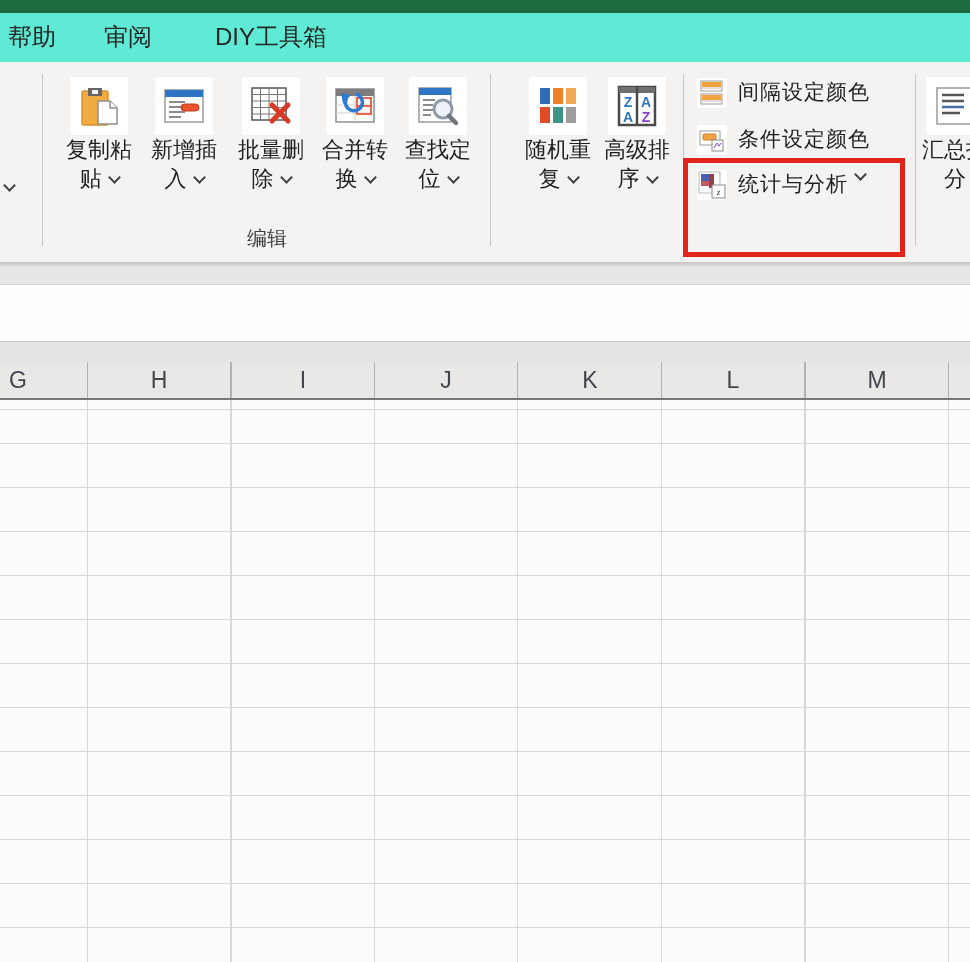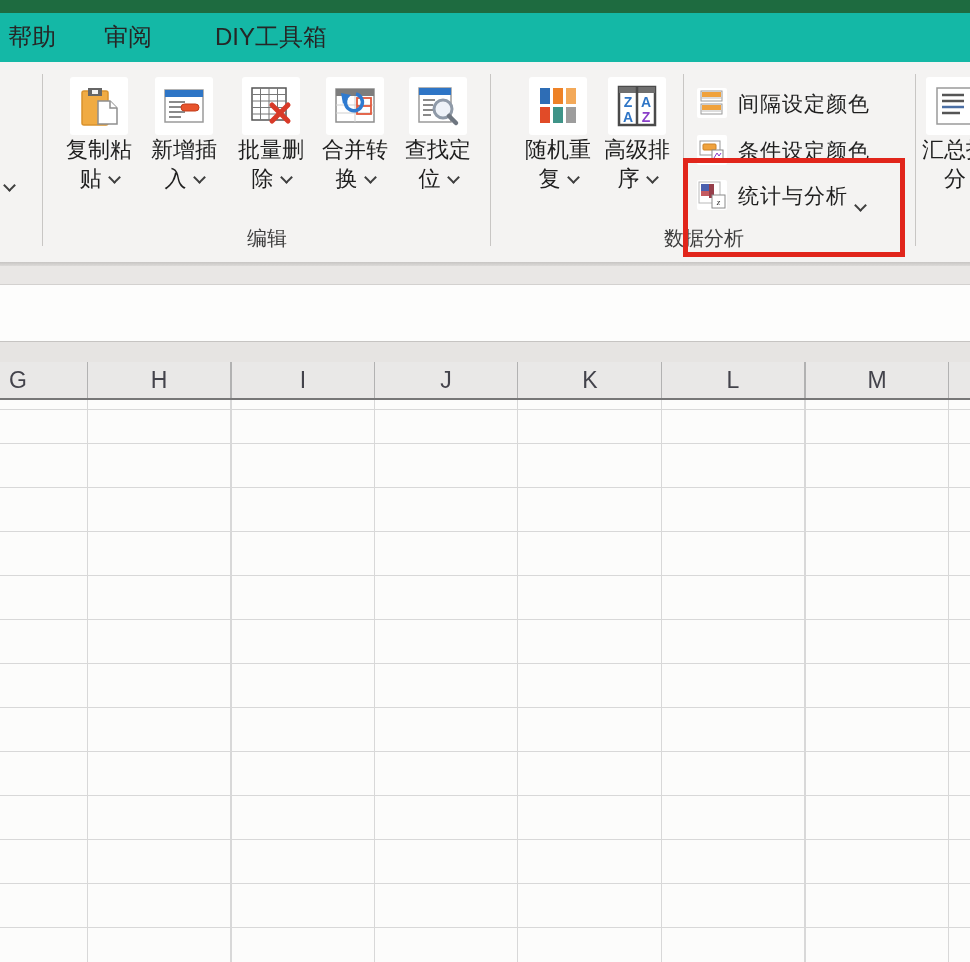--- a/index.html
+++ b/index.html
@@ -3,42 +3,42 @@
 <meta charset="utf-8">
 <style>
   html,body{margin:0;padding:0;}
   body{width:970px;height:962px;overflow:hidden;font-family:"Liberation Sans","DejaVu Sans",sans-serif;}
   #app{position:relative;width:970px;height:962px;background:#f4f3f2;overflow:hidden;}
 
   
   .titlebar{position:absolute;left:0;top:0;width:970px;height:13px;background:#1e6b40;}
 
   
-  .tabbar{position:absolute;left:0;top:13px;width:970px;height:49px;background:#14b8a6;}
+  .tabbar{position:absolute;left:0;top:13px;width:970px;height:49px;background:#5eead4;}
   .tab{position:absolute;top:0;height:49px;line-height:47px;font-size:24px;color:#262626;white-space:nowrap;cursor:default;}
   .tab-help{left:8px;}
   .tab-review{left:104px;text-align:right;}
   .tab-diy{left:215px;text-align:right;}
 
   
   .ribbon{position:absolute;left:0;top:62px;width:970px;height:200px;background:#f4f3f2;}
   .vsep{position:absolute;top:12px;width:1px;height:172px;background:#c8c6c4;}
   .vsep-short{height:84px;}
 
   .bigbtn{position:absolute;top:15px;width:88px;text-align:center;}
   .tile{width:58px;height:58px;margin:0 auto;background:#ffffff;border-radius:3px;display:flex;align-items:center;justify-content:center;}
   .bl{font-size:22px;line-height:29px;color:#1f1f1f;white-space:nowrap;}
   .bl2{font-size:22px;line-height:29px;color:#1f1f1f;white-space:nowrap;}
 
   .chev{display:inline-block;width:7px;height:7px;border-right:2px solid #3f3f3f;border-bottom:2px solid #3f3f3f;transform:rotate(45deg);margin-left:8px;vertical-align:4px;}
   .overflow-chev{position:absolute;left:5px;top:119px;margin:0;}
 
   .grplabel{position:absolute;top:163px;width:200px;text-align:center;font-size:20px;color:#3d3d3d;white-space:nowrap;}
 
-  .smallbtn{position:absolute;left:697px;height:40px;display:flex;align-items:flex-end;white-space:nowrap;cursor:default;}
+  .smallbtn{position:absolute;left:697px;height:40px;display:flex;align-items:flex-start;white-space:nowrap;cursor:default;}
   .sicon{width:30px;height:30px;display:inline-flex;align-items:center;justify-content:center;margin-right:11px;background:#fff;border-radius:2px;}
   .slabel{font-size:21px;color:#1f1f1f;letter-spacing:1px;}
 
   .redbox{position:absolute;left:683px;top:96px;width:222px;height:99px;border:5px solid #e1251b;box-sizing:border-box;z-index:10;}
 
   
   .band-shadow{position:absolute;left:0;top:262px;width:970px;height:4px;background:linear-gradient(#c7c5c3,#dcdad8);}
   .band-g1{position:absolute;left:0;top:266px;width:970px;height:19px;background:#e9e7e5;border-bottom:1px solid #d3d1cf;box-sizing:border-box;}
   .band-w{position:absolute;left:0;top:285px;width:970px;height:56px;background:#fdfdfc;}
   .band-g2{position:absolute;left:0;top:341px;width:970px;height:21px;background:#e6e4e2;border-top:1px solid #c6c4c2;box-sizing:border-box;}
@@ -241,21 +241,20 @@
           <rect x="4" y="11" width="8" height="5" fill="#c45a60"></rect>
           <rect x="12" y="4" width="5" height="14" fill="#963e4a"></rect>
           <rect x="15" y="15" width="13" height="13" fill="#fff" stroke="#8a8a8a"></rect>
           <text x="21.5" y="25" font-size="9" font-style="italic" fill="#333" text-anchor="middle" font-family="Liberation Serif, serif">z</text>
         </svg>
       </span>
       <span class="slabel">统计与分析</span>
       <span class="chev"></span>
     </div>
 
-    <div class="grplabel" style="left:604px">数据分析</div>
 
     <div class="redbox"></div>
 
     <div class="vsep" style="left:915px"></div>
 
     <div class="bigbtn" style="left:911px">
       <div class="tile">
         <svg width="46" height="46" viewBox="0 0 46 46">
           <rect x="5" y="5" width="34" height="36" fill="#fff" stroke="#9a9a9a" stroke-width="1.5"></rect>
           <g stroke-width="2.5">

